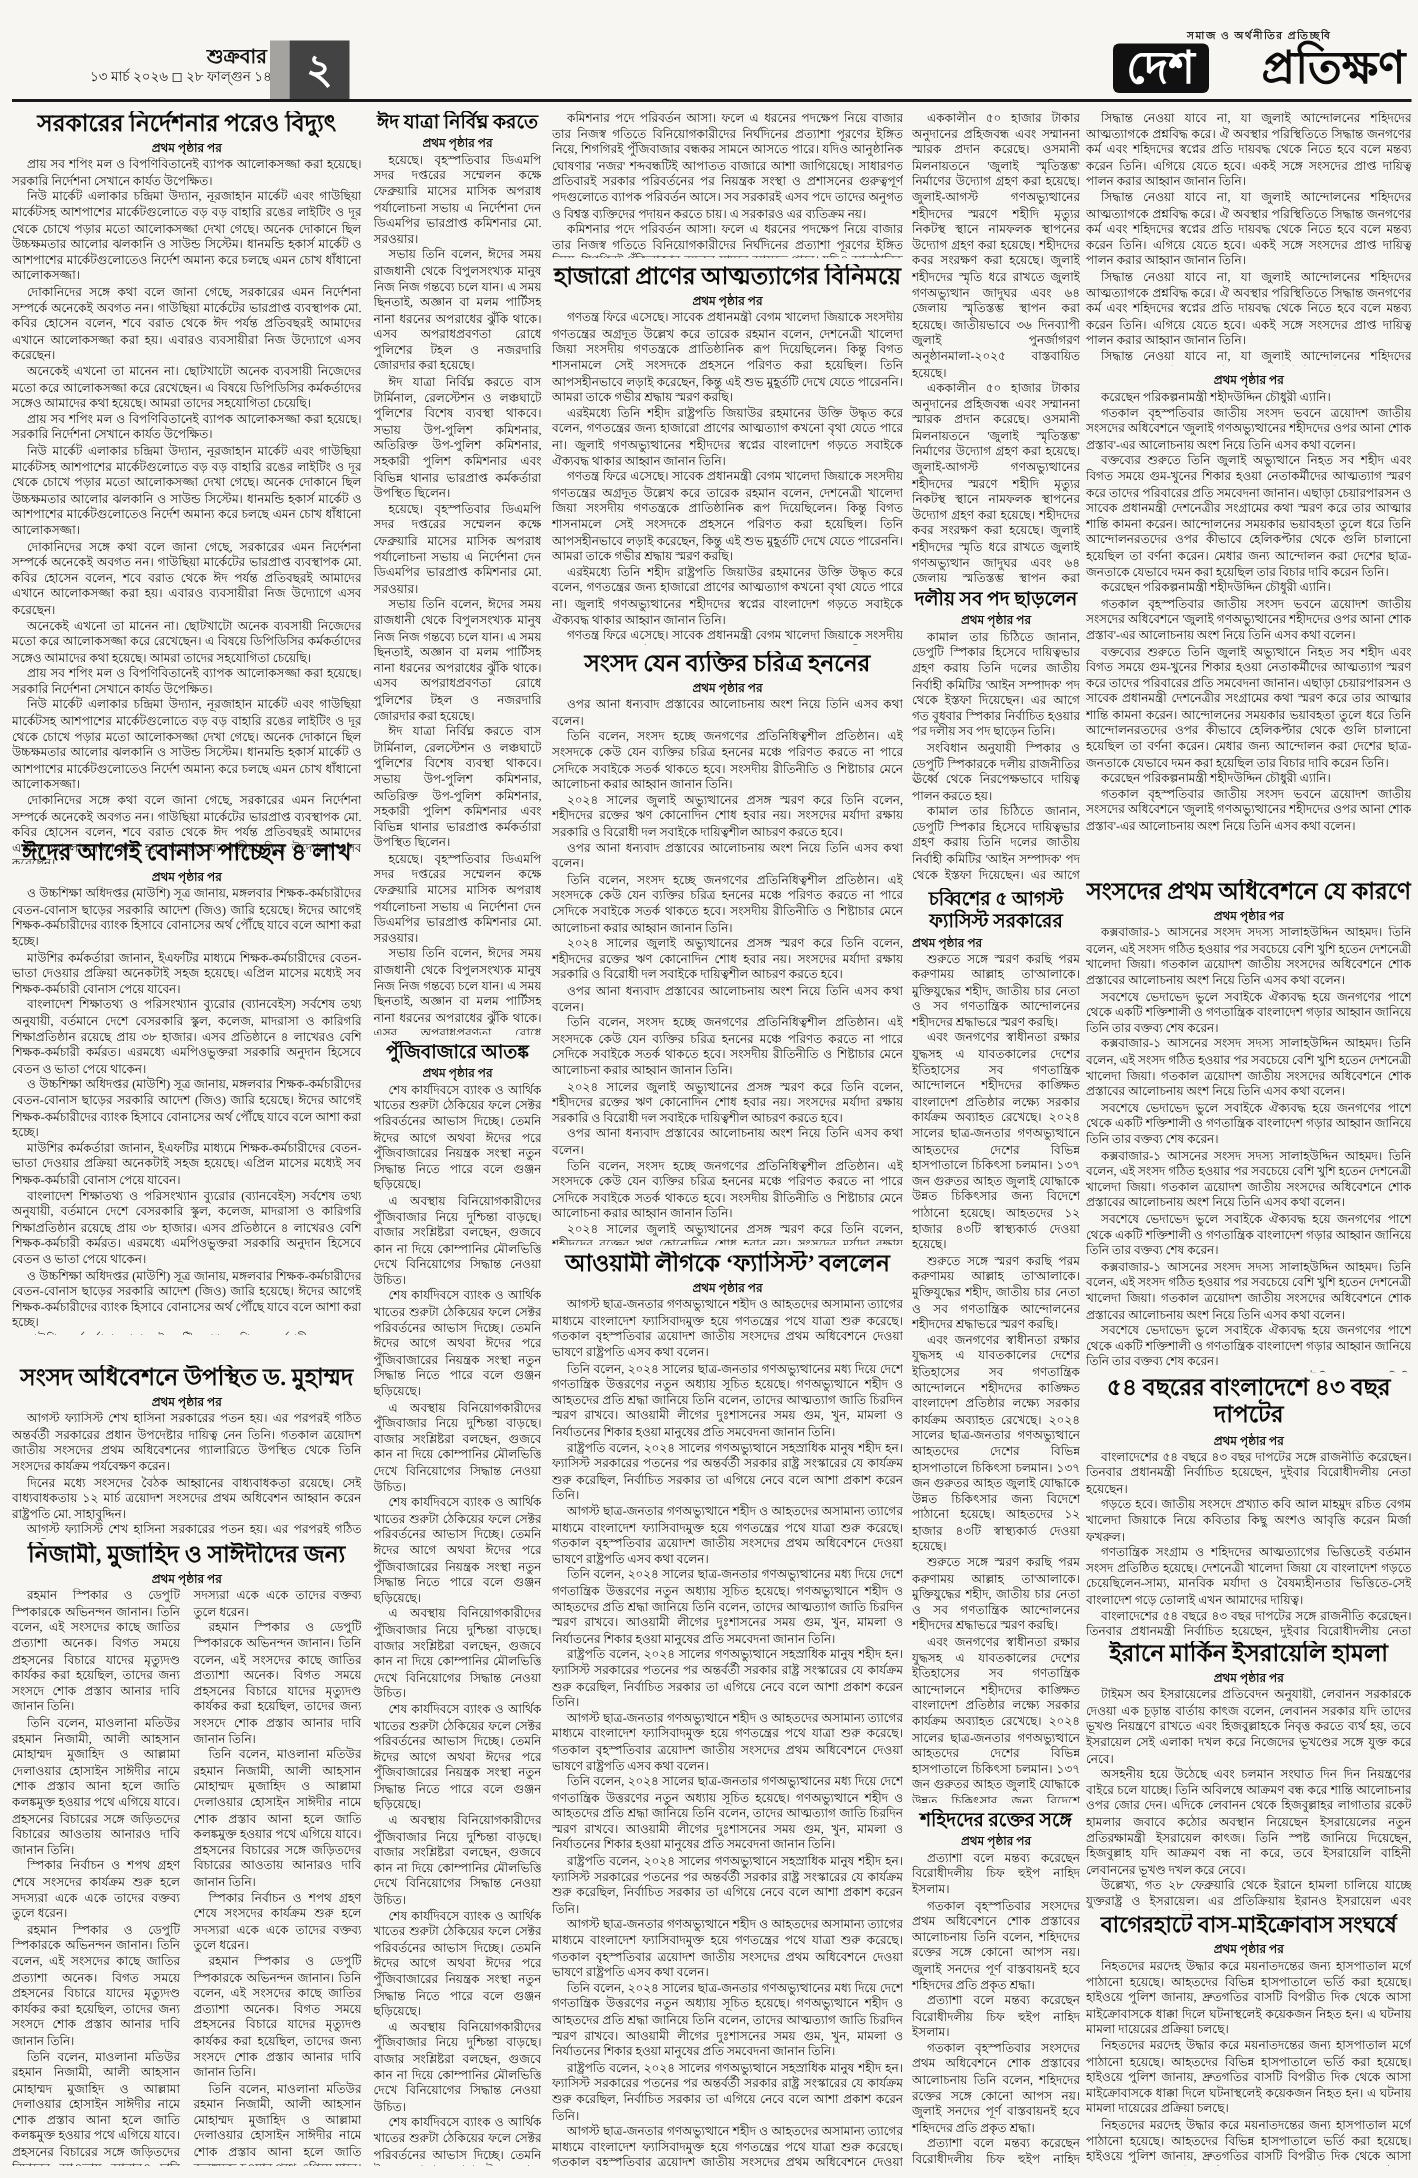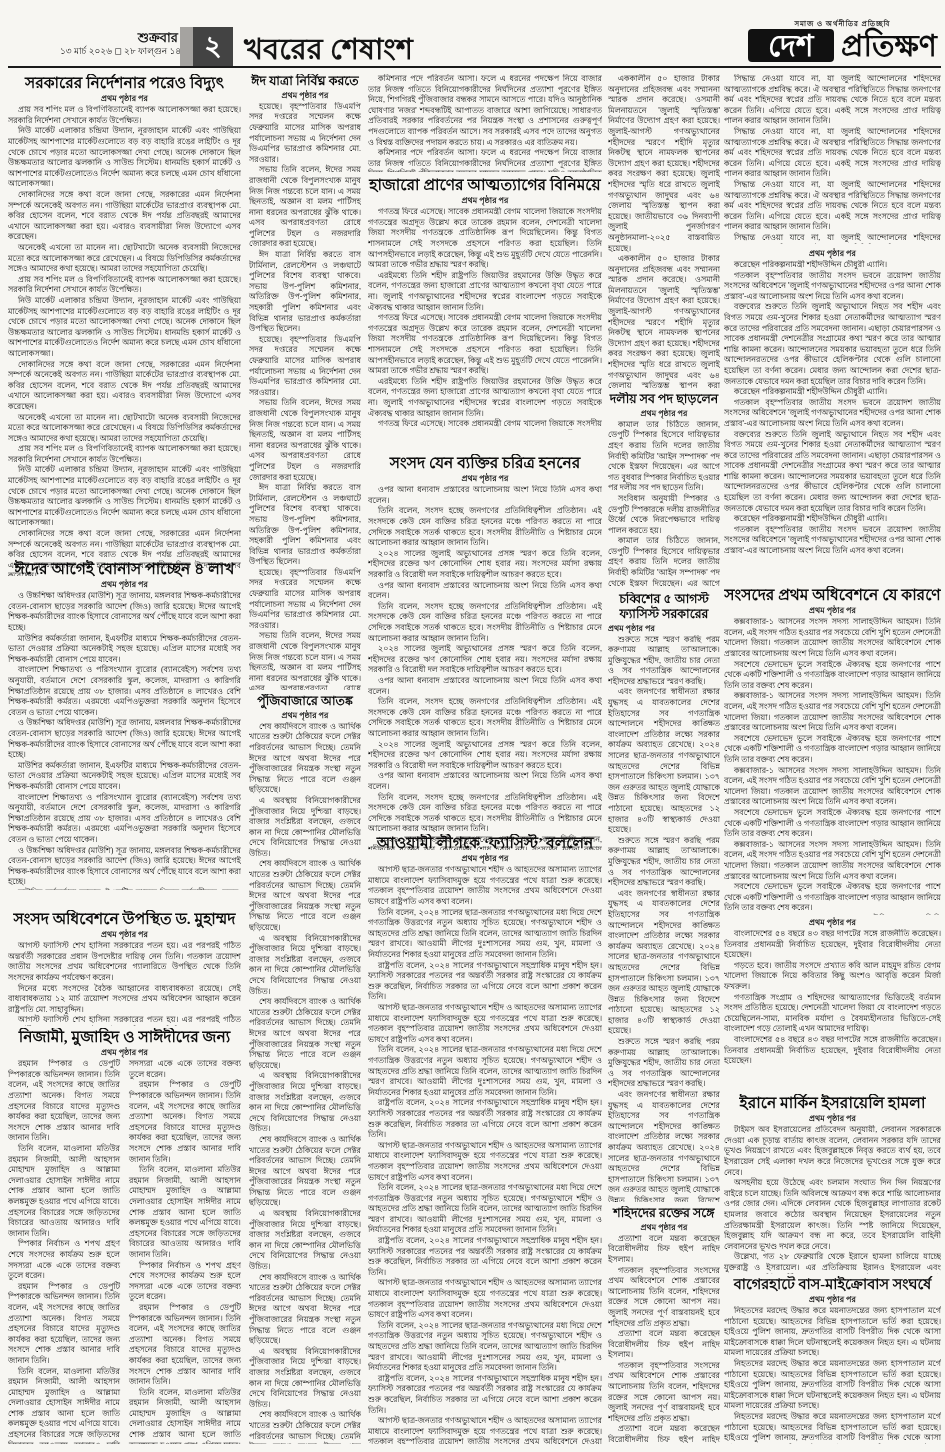--- a/index.html
+++ b/index.html
@@ -14,22 +14,22 @@
   .datebox{position:absolute;left:60px;top:30px;width:118px;text-align:right;}
   .weekday{font-weight:bold;font-size:13px;line-height:15px;}
   .dateline{font-size:9px;line-height:13px;white-space:nowrap;}
   .page-badge{position:absolute;left:180px;top:27px;height:40px;display:flex;}
   .badge-strip{width:13px;height:40px;background:#a5a3a0;}
   .badge-box{width:40px;height:40px;background:#434343;color:#fff;display:flex;align-items:center;justify-content:center;font-size:27px;font-weight:bold;}
   .section-title{position:absolute;left:244px;top:26px;font-size:29px;font-weight:bold;letter-spacing:0;white-space:nowrap;}
   .logo-wrap{position:absolute;right:8px;top:18px;text-align:center;}
   .logo-tagline{font-size:7px;font-weight:bold;letter-spacing:1px;color:#222;}
   .logo-title{font-size:30px;font-weight:bold;line-height:32px;white-space:nowrap;}
-  .logo-first{background:#111;color:#fff;padding:0 20px;border-radius:4px;}
-  .logo-rest{color:#0d0d0d;}
+  .logo-first{background:#111;color:#fff;padding:0 9px;border-radius:4px;}
+  .logo-rest{color:#0d0d0d;padding-left:28px;}
   
   .blk{position:absolute;display:flex;flex-direction:column;overflow:hidden;}
   .hl{font-weight:bold;text-align:center;line-height:1.18;margin:0 0 1px 0;color:#0c0c0c;}
   .hl-xl{font-size:15.5px;}
   .hl-lg{font-size:14.5px;}
   .hl-md{font-size:12.5px;}
   .cont{font-size:8px;font-weight:bold;text-align:center;line-height:11px;margin-bottom:1px;}
   .cont-left{text-align:left;}
   .body{flex:1 1 auto;overflow:hidden;font-size:8px;line-height:10.6px;text-align:justify;}
   .body p{margin:0;text-indent:10px;}
@@ -40,21 +40,20 @@
 
 <header class="masthead">
   <div class="datebox">
     <div class="weekday">শুক্রবার</div>
     <div class="dateline">১৩ মার্চ ২০২৬ ◻ ২৮ ফাল্গুন ১৪৩২</div>
   </div>
   <div class="page-badge">
     <div class="badge-strip"></div>
     <div class="badge-box">২</div>
   </div>
-  <div class="section-title">খবরের শেষাংশ</div>
   <div class="logo-wrap">
     <div class="logo-tagline">সমাজ ও অর্থনীতির প্রতিচ্ছবি</div>
     <div class="logo-title"><span class="logo-first">দেশ</span><span class="logo-rest"> প্রতিক্ষণ</span></div>
   </div>
   <div class="mast-rule"></div>
 </header>
 
 <article class="blk" style="left:8px;top:74px;width:233px;height:502px">
   <h2 class="hl hl-xl">সরকারের নির্দেশনার পরেও বিদ্যুৎ</h2>
   <div class="cont">প্রথম পৃষ্ঠার পর</div>
@@ -118,21 +117,21 @@
   <div class="cont">প্রথম পৃষ্ঠার পর</div>
   <div class="body">
       <p>গণতন্ত্র ফিরে এসেছে। সাবেক প্রধানমন্ত্রী বেগম খালেদা জিয়াকে সংসদীয় গণতন্ত্রের অগ্রদূত উল্লেখ করে তারেক রহমান বলেন, দেশনেত্রী খালেদা জিয়া সংসদীয় গণতন্ত্রকে প্রাতিষ্ঠানিক রূপ দিয়েছিলেন। কিন্তু বিগত শাসনামলে সেই সংসদকে প্রহসনে পরিণত করা হয়েছিল। তিনি আপসহীনভাবে লড়াই করেছেন, কিন্তু এই শুভ মুহূর্তটি দেখে যেতে পারেননি। আমরা তাকে গভীর শ্রদ্ধায় স্মরণ করছি।</p>
       <p>এরইমধ্যে তিনি শহীদ রাষ্ট্রপতি জিয়াউর রহমানের উক্তি উদ্ধৃত করে বলেন, গণতন্ত্রের জন্য হাজারো প্রাণের আত্মত্যাগ কখনো বৃথা যেতে পারে না। জুলাই গণঅভ্যুত্থানের শহীদদের স্বপ্নের বাংলাদেশ গড়তে সবাইকে ঐক্যবদ্ধ থাকার আহ্বান জানান তিনি।</p>
       <p>গণতন্ত্র ফিরে এসেছে। সাবেক প্রধানমন্ত্রী বেগম খালেদা জিয়াকে সংসদীয় গণতন্ত্রের অগ্রদূত উল্লেখ করে তারেক রহমান বলেন, দেশনেত্রী খালেদা জিয়া সংসদীয় গণতন্ত্রকে প্রাতিষ্ঠানিক রূপ দিয়েছিলেন। কিন্তু বিগত শাসনামলে সেই সংসদকে প্রহসনে পরিণত করা হয়েছিল। তিনি আপসহীনভাবে লড়াই করেছেন, কিন্তু এই শুভ মুহূর্তটি দেখে যেতে পারেননি। আমরা তাকে গভীর শ্রদ্ধায় স্মরণ করছি।</p>
       <p>এরইমধ্যে তিনি শহীদ রাষ্ট্রপতি জিয়াউর রহমানের উক্তি উদ্ধৃত করে বলেন, গণতন্ত্রের জন্য হাজারো প্রাণের আত্মত্যাগ কখনো বৃথা যেতে পারে না। জুলাই গণঅভ্যুত্থানের শহীদদের স্বপ্নের বাংলাদেশ গড়তে সবাইকে ঐক্যবদ্ধ থাকার আহ্বান জানান তিনি।</p>
       <p>গণতন্ত্র ফিরে এসেছে। সাবেক প্রধানমন্ত্রী বেগম খালেদা জিয়াকে সংসদীয় গণতন্ত্রের অগ্রদূত উল্লেখ করে তারেক রহমান বলেন, দেশনেত্রী খালেদা জিয়া সংসদীয় গণতন্ত্রকে প্রাতিষ্ঠানিক রূপ দিয়েছিলেন। কিন্তু বিগত শাসনামলে সেই সংসদকে প্রহসনে পরিণত করা হয়েছিল। তিনি আপসহীনভাবে লড়াই করেছেন, কিন্তু এই শুভ মুহূর্তটি দেখে যেতে পারেননি। আমরা তাকে গভীর শ্রদ্ধায় স্মরণ করছি।</p>
     </div>
 </article>
 
-<article class="blk" style="left:368px;top:454px;width:234px;height:396px">
+<article class="blk" style="left:368px;top:434px;width:234px;height:396px">
   <h2 class="hl hl-xl">সংসদ যেন ব্যক্তির চরিত্র হননের</h2>
   <div class="cont">প্রথম পৃষ্ঠার পর</div>
   <div class="body">
       <p>ওপর আনা ধন্যবাদ প্রস্তাবের আলোচনায় অংশ নিয়ে তিনি এসব কথা বলেন।</p>
       <p>তিনি বলেন, সংসদ হচ্ছে জনগণের প্রতিনিধিত্বশীল প্রতিষ্ঠান। এই সংসদকে কেউ যেন ব্যক্তির চরিত্র হননের মঞ্চে পরিণত করতে না পারে সেদিকে সবাইকে সতর্ক থাকতে হবে। সংসদীয় রীতিনীতি ও শিষ্টাচার মেনে আলোচনা করার আহ্বান জানান তিনি।</p>
       <p>২০২৪ সালের জুলাই অভ্যুত্থানের প্রসঙ্গ স্মরণ করে তিনি বলেন, শহীদদের রক্তের ঋণ কোনোদিন শোধ হবার নয়। সংসদের মর্যাদা রক্ষায় সরকারি ও বিরোধী দল সবাইকে দায়িত্বশীল আচরণ করতে হবে।</p>
       <p>ওপর আনা ধন্যবাদ প্রস্তাবের আলোচনায় অংশ নিয়ে তিনি এসব কথা বলেন।</p>
       <p>তিনি বলেন, সংসদ হচ্ছে জনগণের প্রতিনিধিত্বশীল প্রতিষ্ঠান। এই সংসদকে কেউ যেন ব্যক্তির চরিত্র হননের মঞ্চে পরিণত করতে না পারে সেদিকে সবাইকে সতর্ক থাকতে হবে। সংসদীয় রীতিনীতি ও শিষ্টাচার মেনে আলোচনা করার আহ্বান জানান তিনি।</p>
       <p>২০২৪ সালের জুলাই অভ্যুত্থানের প্রসঙ্গ স্মরণ করে তিনি বলেন, শহীদদের রক্তের ঋণ কোনোদিন শোধ হবার নয়। সংসদের মর্যাদা রক্ষায় সরকারি ও বিরোধী দল সবাইকে দায়িত্বশীল আচরণ করতে হবে।</p>
       <p>ওপর আনা ধন্যবাদ প্রস্তাবের আলোচনায় অংশ নিয়ে তিনি এসব কথা বলেন।</p>
@@ -239,20 +238,21 @@
       <p>সবশেষে ভেদাভেদ ভুলে সবাইকে ঐক্যবদ্ধ হয়ে জনগণের পাশে থেকে একটি শক্তিশালী ও গণতান্ত্রিক বাংলাদেশ গড়ার আহ্বান জানিয়ে তিনি তার বক্তব্য শেষ করেন।</p>
       <p>কক্সবাজার-১ আসনের সংসদ সদস্য সালাহউদ্দিন আহমদ। তিনি বলেন, এই সংসদ গঠিত হওয়ার পর সবচেয়ে বেশি খুশি হতেন দেশনেত্রী খালেদা জিয়া। গতকাল ত্রয়োদশ জাতীয় সংসদের অধিবেশনে শোক প্রস্তাবের আলোচনায় অংশ নিয়ে তিনি এসব কথা বলেন।</p>
       <p>সবশেষে ভেদাভেদ ভুলে সবাইকে ঐক্যবদ্ধ হয়ে জনগণের পাশে থেকে একটি শক্তিশালী ও গণতান্ত্রিক বাংলাদেশ গড়ার আহ্বান জানিয়ে তিনি তার বক্তব্য শেষ করেন।</p>
       <p>কক্সবাজার-১ আসনের সংসদ সদস্য সালাহউদ্দিন আহমদ। তিনি বলেন, এই সংসদ গঠিত হওয়ার পর সবচেয়ে বেশি খুশি হতেন দেশনেত্রী খালেদা জিয়া। গতকাল ত্রয়োদশ জাতীয় সংসদের অধিবেশনে শোক প্রস্তাবের আলোচনায় অংশ নিয়ে তিনি এসব কথা বলেন।</p>
       <p>সবশেষে ভেদাভেদ ভুলে সবাইকে ঐক্যবদ্ধ হয়ে জনগণের পাশে থেকে একটি শক্তিশালী ও গণতান্ত্রিক বাংলাদেশ গড়ার আহ্বান জানিয়ে তিনি তার বক্তব্য শেষ করেন।</p>
       <p>কক্সবাজার-১ আসনের সংসদ সদস্য সালাহউদ্দিন আহমদ। তিনি বলেন, এই সংসদ গঠিত হওয়ার পর সবচেয়ে বেশি খুশি হতেন দেশনেত্রী খালেদা জিয়া। গতকাল ত্রয়োদশ জাতীয় সংসদের অধিবেশনে শোক প্রস্তাবের আলোচনায় অংশ নিয়ে তিনি এসব কথা বলেন।</p>
     </div>
 </article>
 
 <article class="blk" style="left:724px;top:917px;width:217px;height:175px">
+  <h2 class="hl hl-xl">৫৪ বছরের বাংলাদেশে ৪৩ বছর দাপটের</h2>
   <div class="cont">প্রথম পৃষ্ঠার পর</div>
   <div class="body">
       <p>বাংলাদেশের ৫৪ বছরে ৪৩ বছর দাপটের সঙ্গে রাজনীতি করেছেন। তিনবার প্রধানমন্ত্রী নির্বাচিত হয়েছেন, দুইবার বিরোধীদলীয় নেতা হয়েছেন।</p>
       <p>গড়তে হবে। জাতীয় সংসদে প্রখ্যাত কবি আল মাহমুদ রচিত বেগম খালেদা জিয়াকে নিয়ে কবিতার কিছু অংশও আবৃত্তি করেন মির্জা ফখরুল।</p>
       <p>গণতান্ত্রিক সংগ্রাম ও শহিদদের আত্মত্যাগের ভিত্তিতেই বর্তমান সংসদ প্রতিষ্ঠিত হয়েছে। দেশনেত্রী খালেদা জিয়া যে বাংলাদেশ গড়তে চেয়েছিলেন-সাম্য, মানবিক মর্যাদা ও বৈষম্যহীনতার ভিত্তিতে-সেই বাংলাদেশ গড়ে তোলাই এখন আমাদের দায়িত্ব।</p>
       <p>বাংলাদেশের ৫৪ বছরে ৪৩ বছর দাপটের সঙ্গে রাজনীতি করেছেন। তিনবার প্রধানমন্ত্রী নির্বাচিত হয়েছেন, দুইবার বিরোধীদলীয় নেতা হয়েছেন।</p>
     </div>
 </article>
 
 <article class="blk" style="left:724px;top:1094px;width:217px;height:180px">

